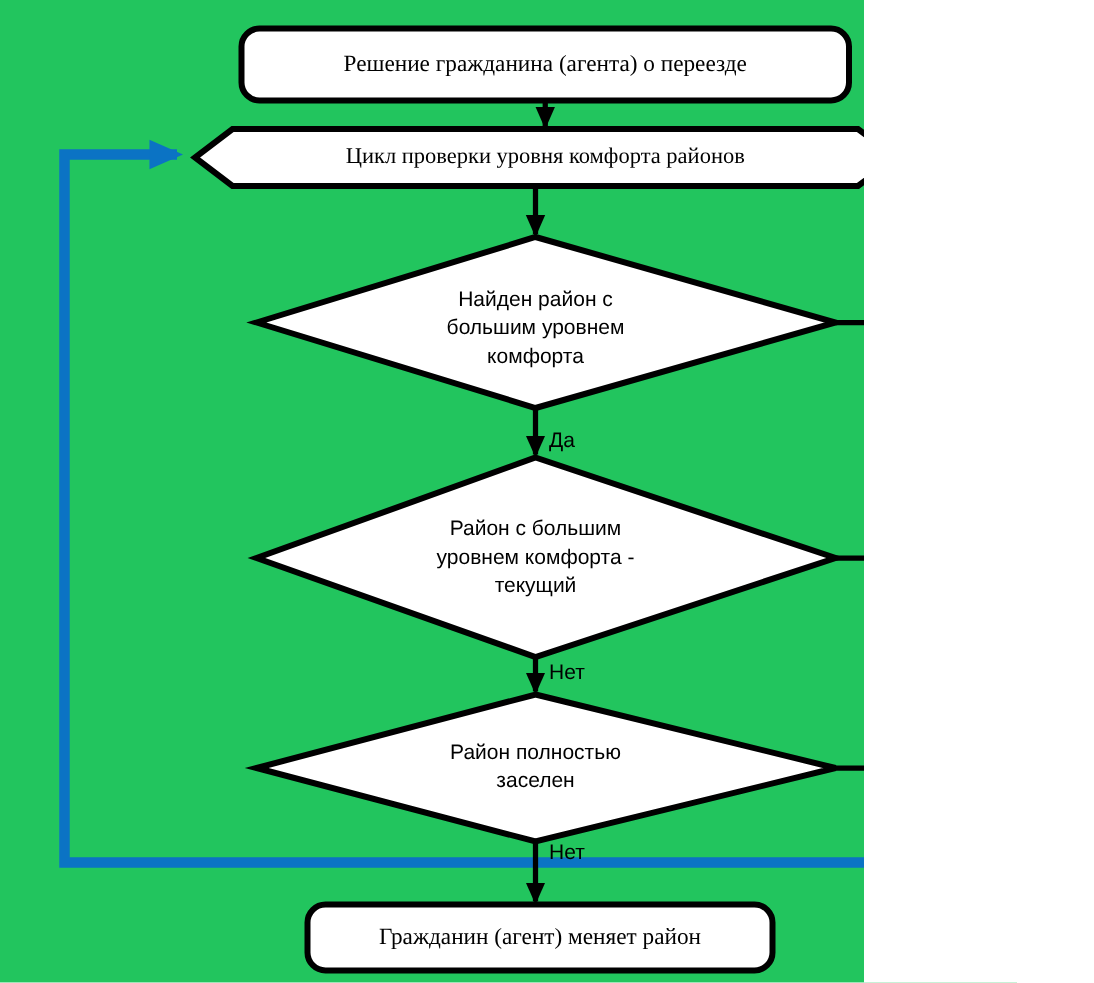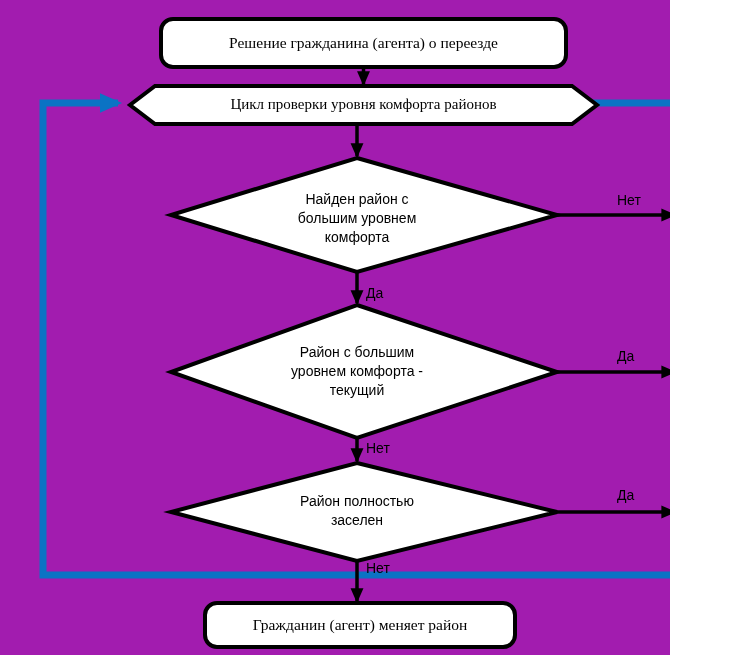--- a/index.html
+++ b/index.html
@@ -5,23 +5,23 @@
   html, body {
     margin: 0;
     padding: 0;
     background: #ffffff;
   }
   body {
     font-family: "Liberation Sans", sans-serif;
   }
   #canvas {
     position: relative;
-    width: 670px;
+    width: 576px;
     height: 655px;
-    background: #a21caf;
+    background: #22c55e;
     overflow: hidden;
   }
   #flow-svg {
     position: absolute;
     left: 0;
     top: 0;
     width: 729px;
     height: 655px;
   }
   .node-text {

